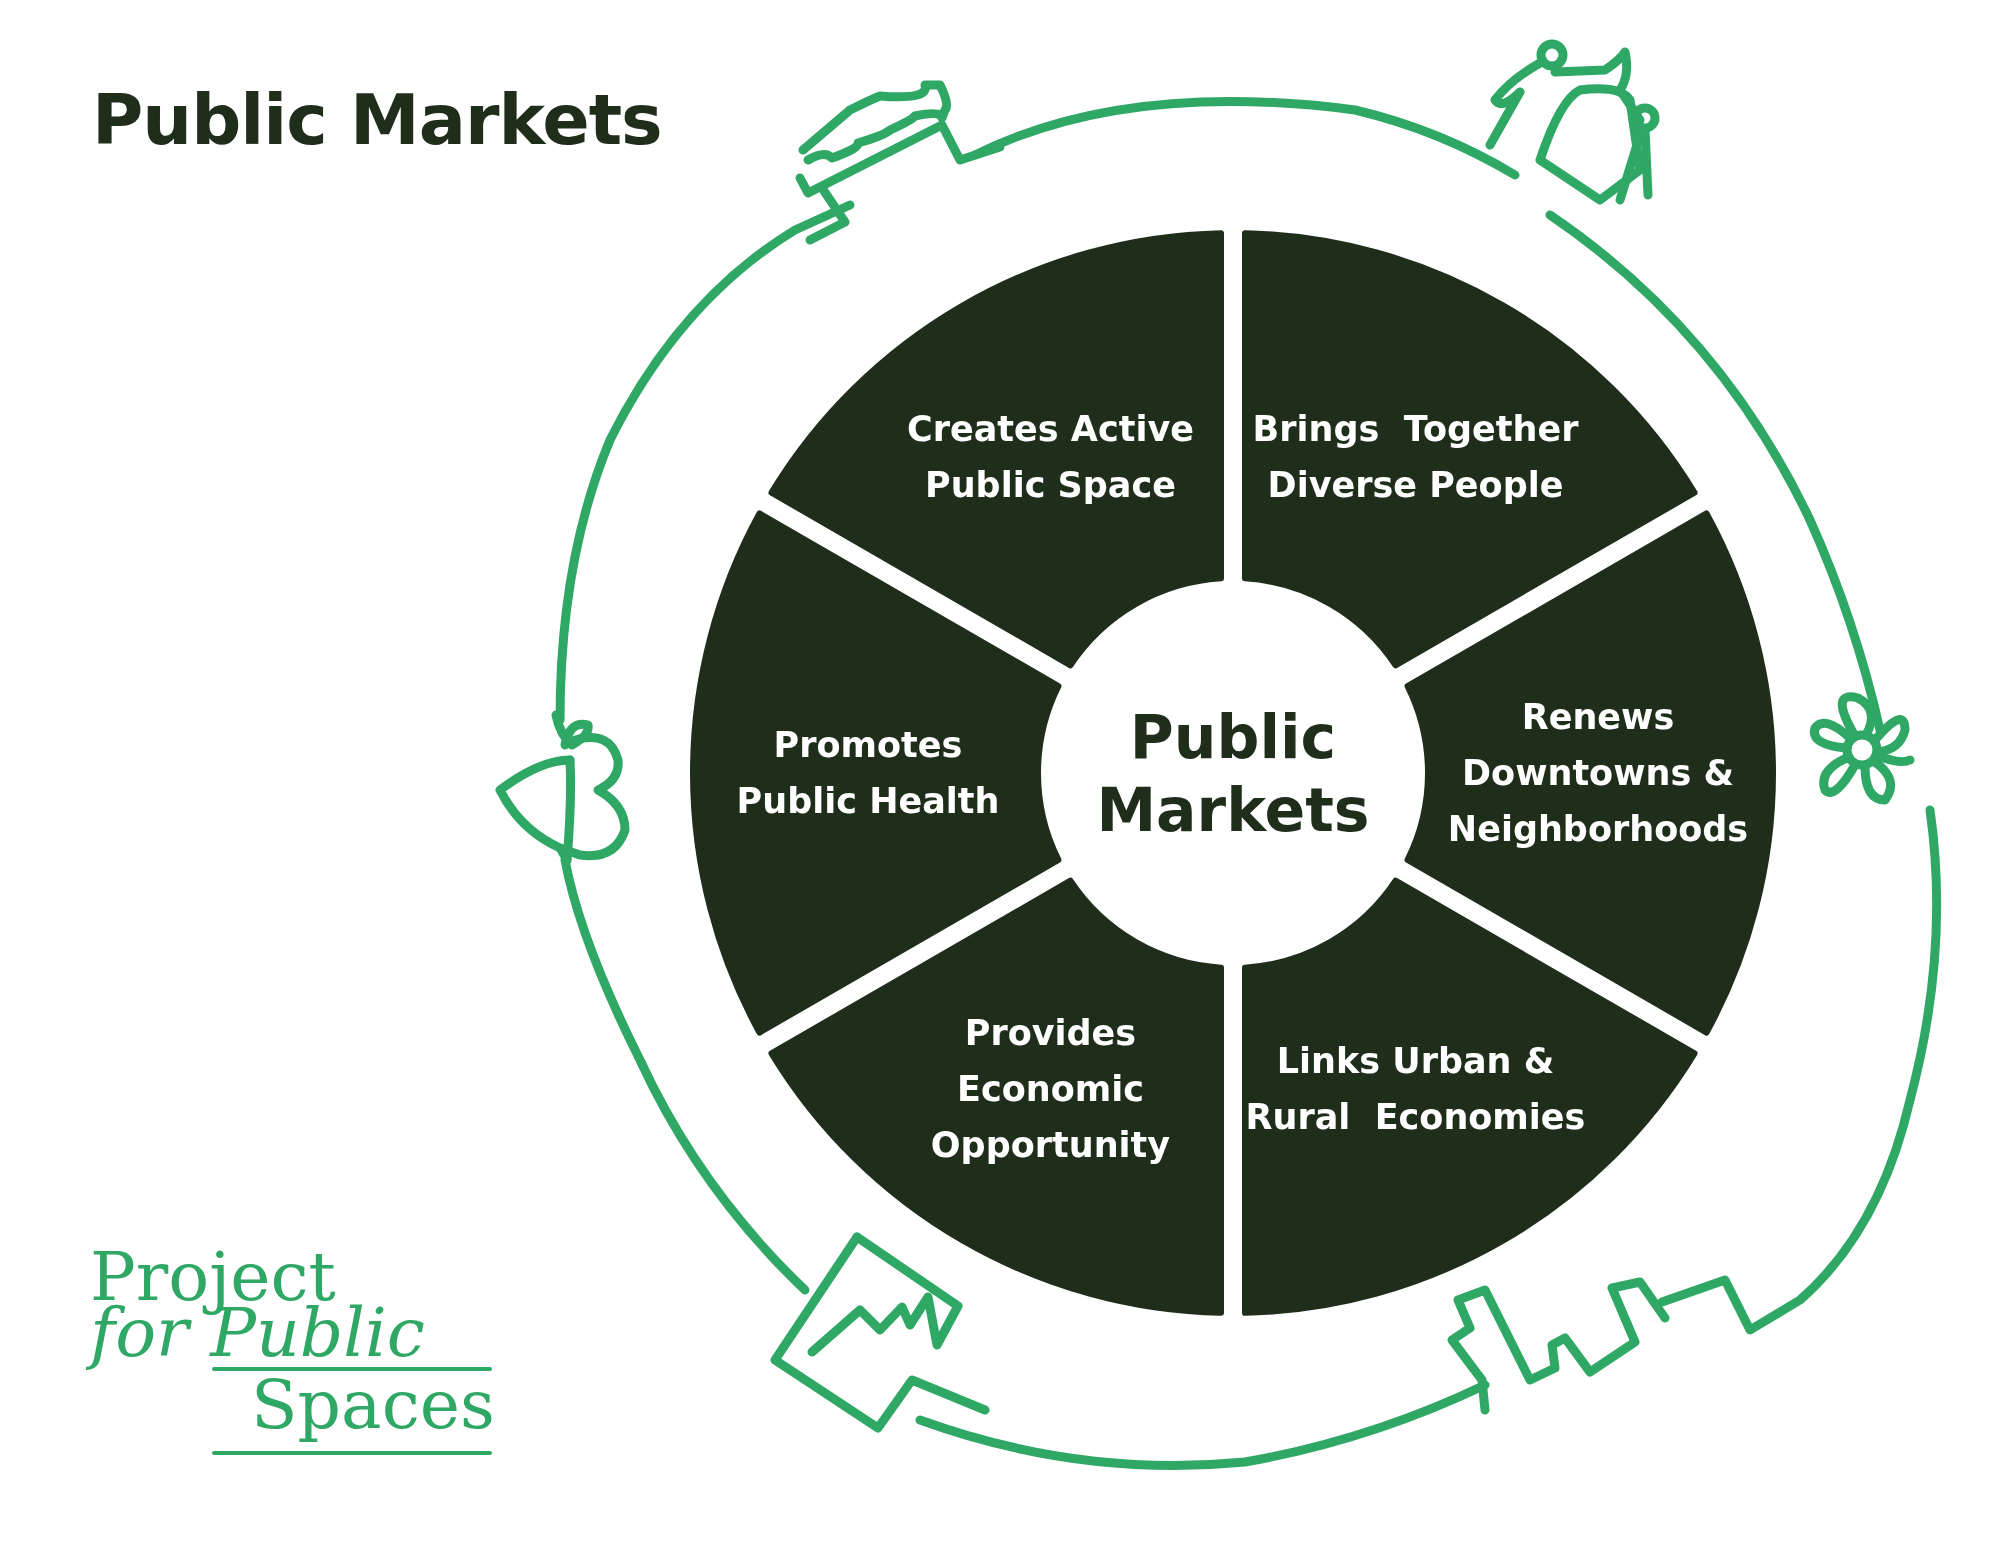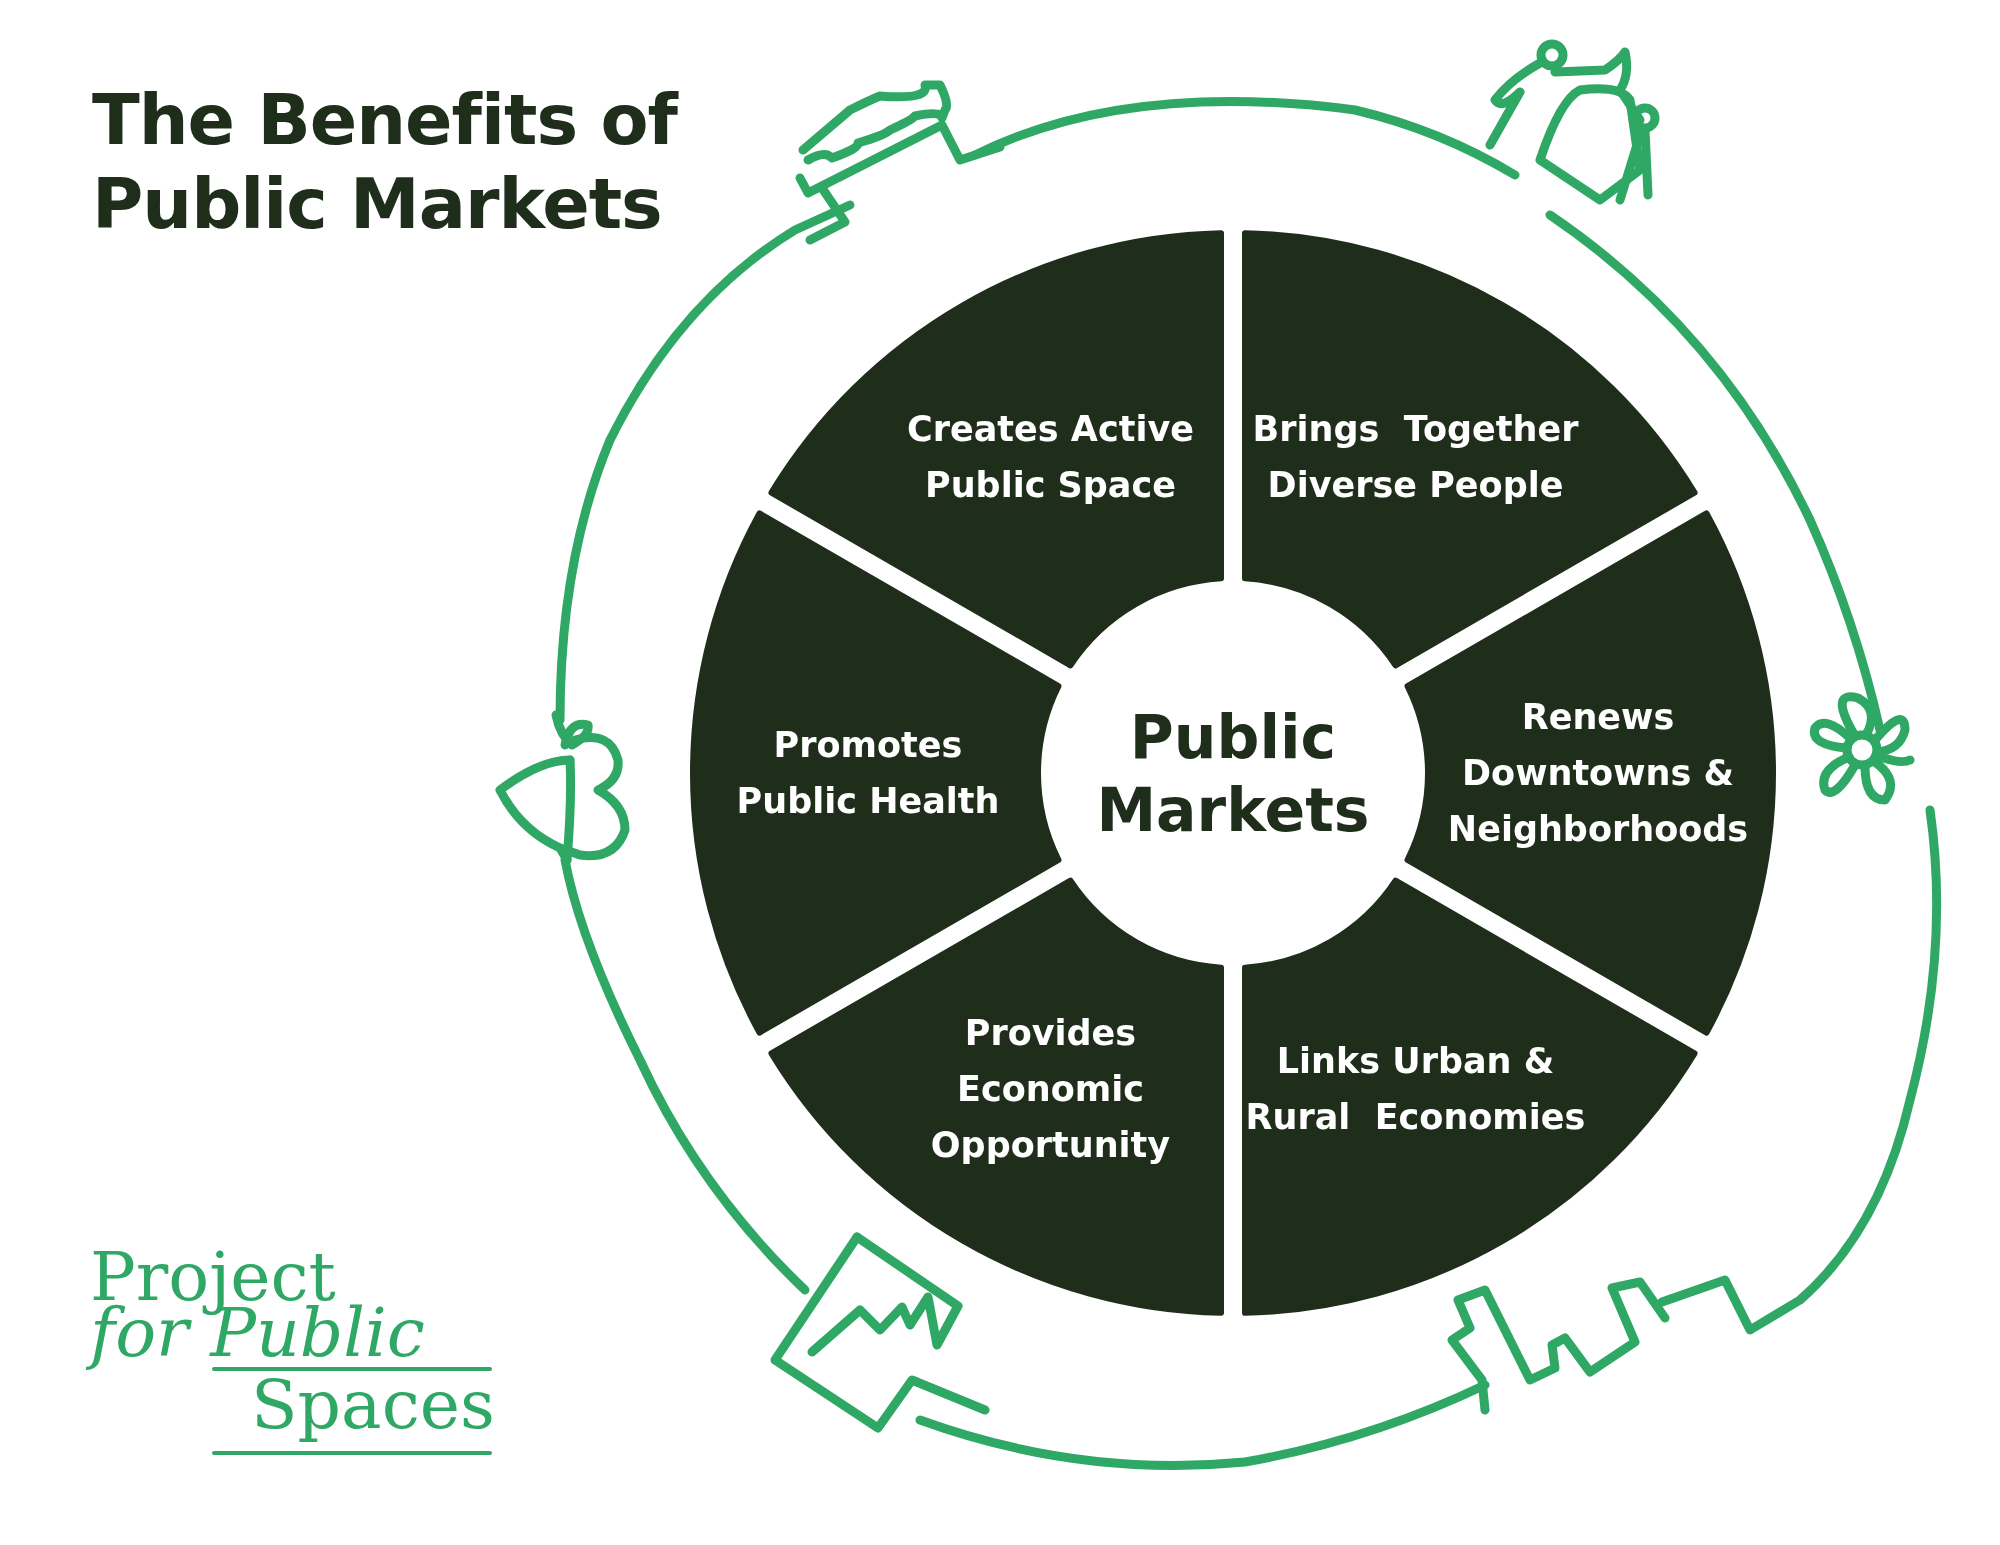--- a/index.html
+++ b/index.html
@@ -23,21 +23,20 @@
     font-family: "DejaVu Serif", serif; font-size: 68px; line-height: 84px; }
   .logo .l1 { position: absolute; left: 0; top: 12px; white-space: nowrap; margin-top: 28px; }
   .logo .l2 { position: absolute; left: 0; top: 96px; white-space: nowrap; font-style: italic; }
   .logo .l3 { position: absolute; left: 125px; top: 168px; white-space: nowrap; margin-left: 36px; }
   .logo .ul { position: absolute; left: 122px; height: 4px; width: 280px; background: #2fa765; border-radius: 2px; }
 </style>
 </head>
 <body>
 
 <div class="title">
-  <div>The Benefits of</div>
   <div>Public Markets</div>
 </div>
 
 <svg class="diagram" width="2000" height="1545" viewBox="0 0 2000 1545" xmlns="http://www.w3.org/2000/svg">
 
   <g fill="none" stroke="#2fa765" stroke-width="9" stroke-linecap="round" stroke-linejoin="round">
     <path d="M 975 155 Q 1125 80 1355 110 Q 1440 130 1515 175"></path>
     <path d="M 1550 215 Q 1720 330 1810 520 Q 1855 620 1880 730"></path>
     <path d="M 1930 810 Q 1950 950 1910 1100 Q 1880 1230 1800 1300 L 1750 1330 L 1725 1280 L 1662 1302"></path>
     <path d="M 1485 1385 Q 1370 1440 1245 1462 Q 1080 1478 920 1420"></path>

